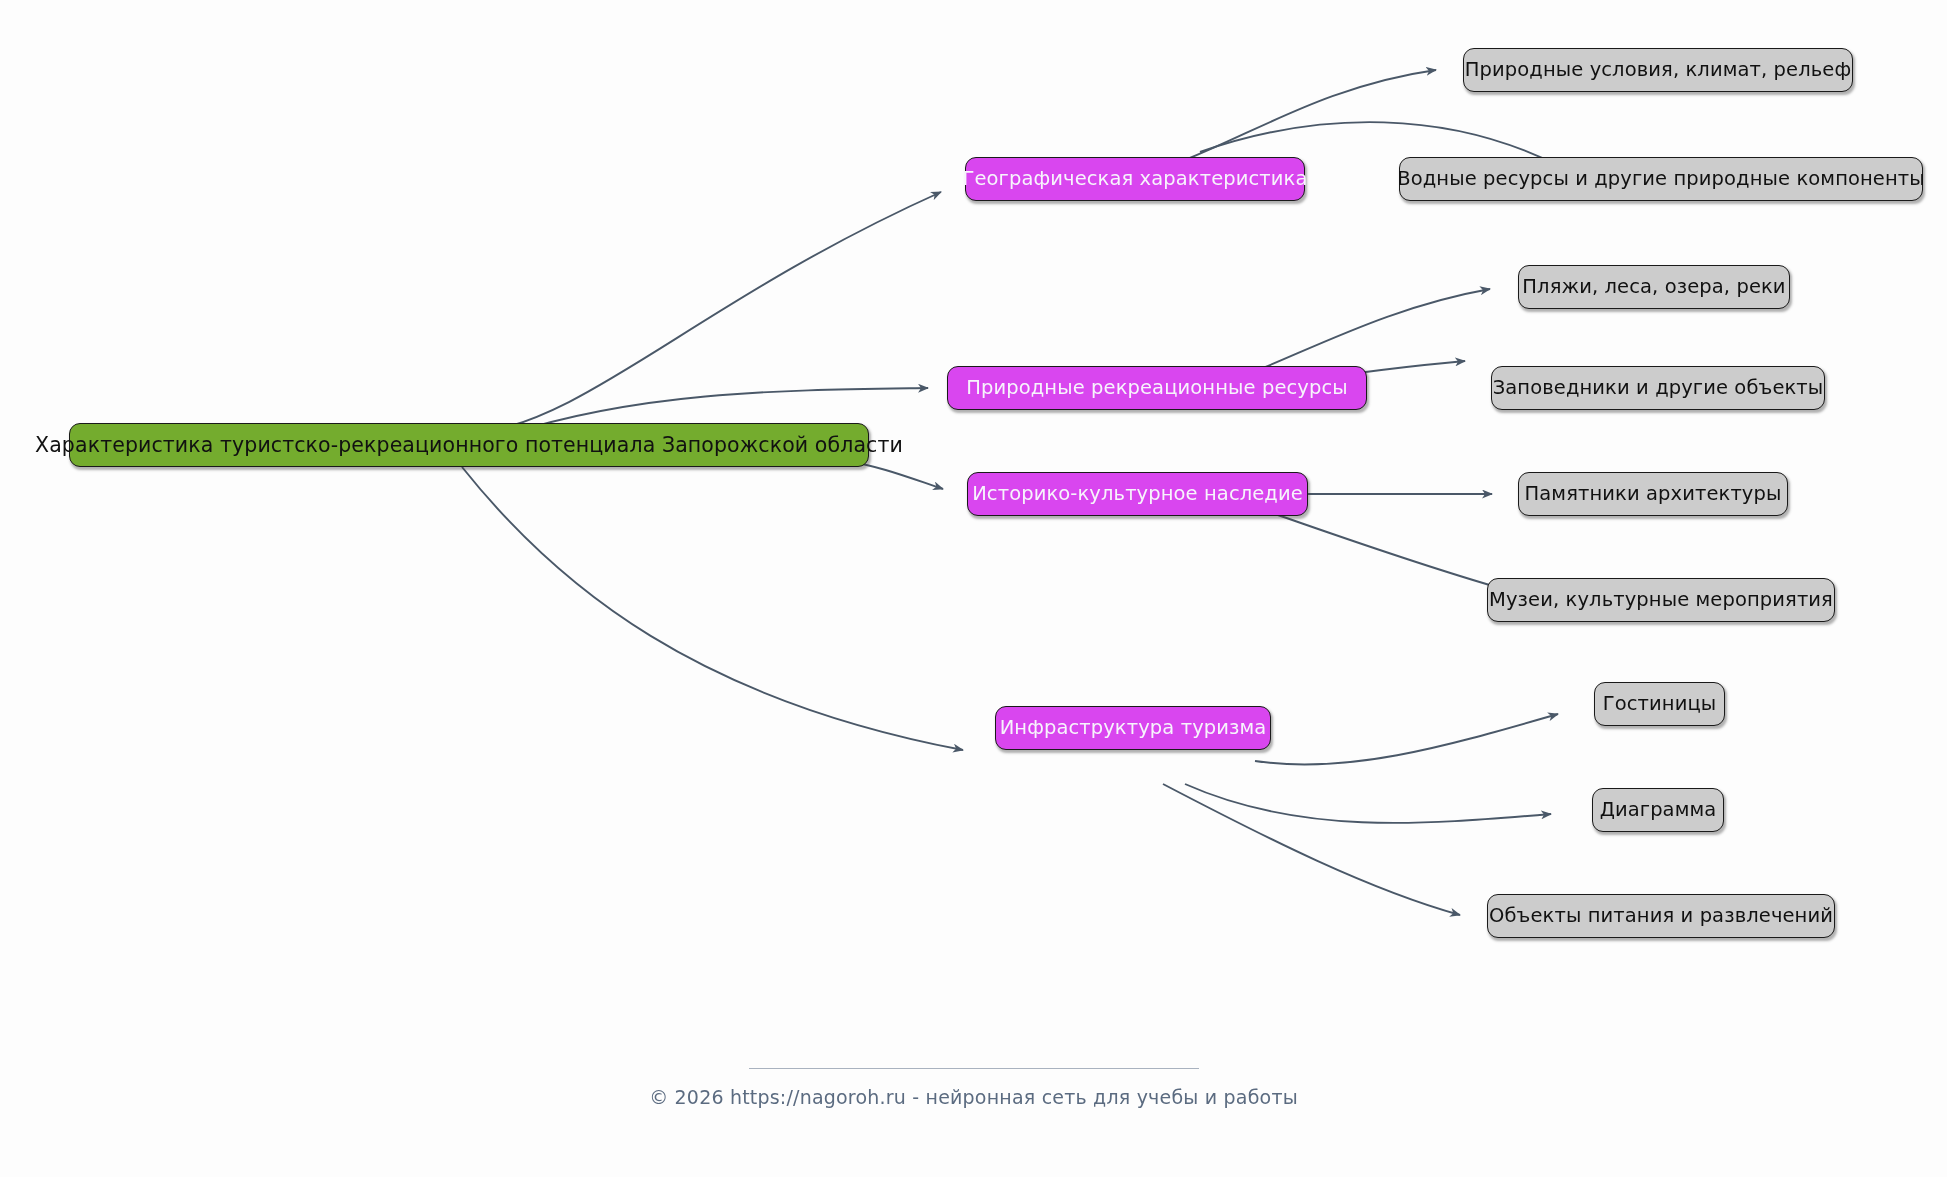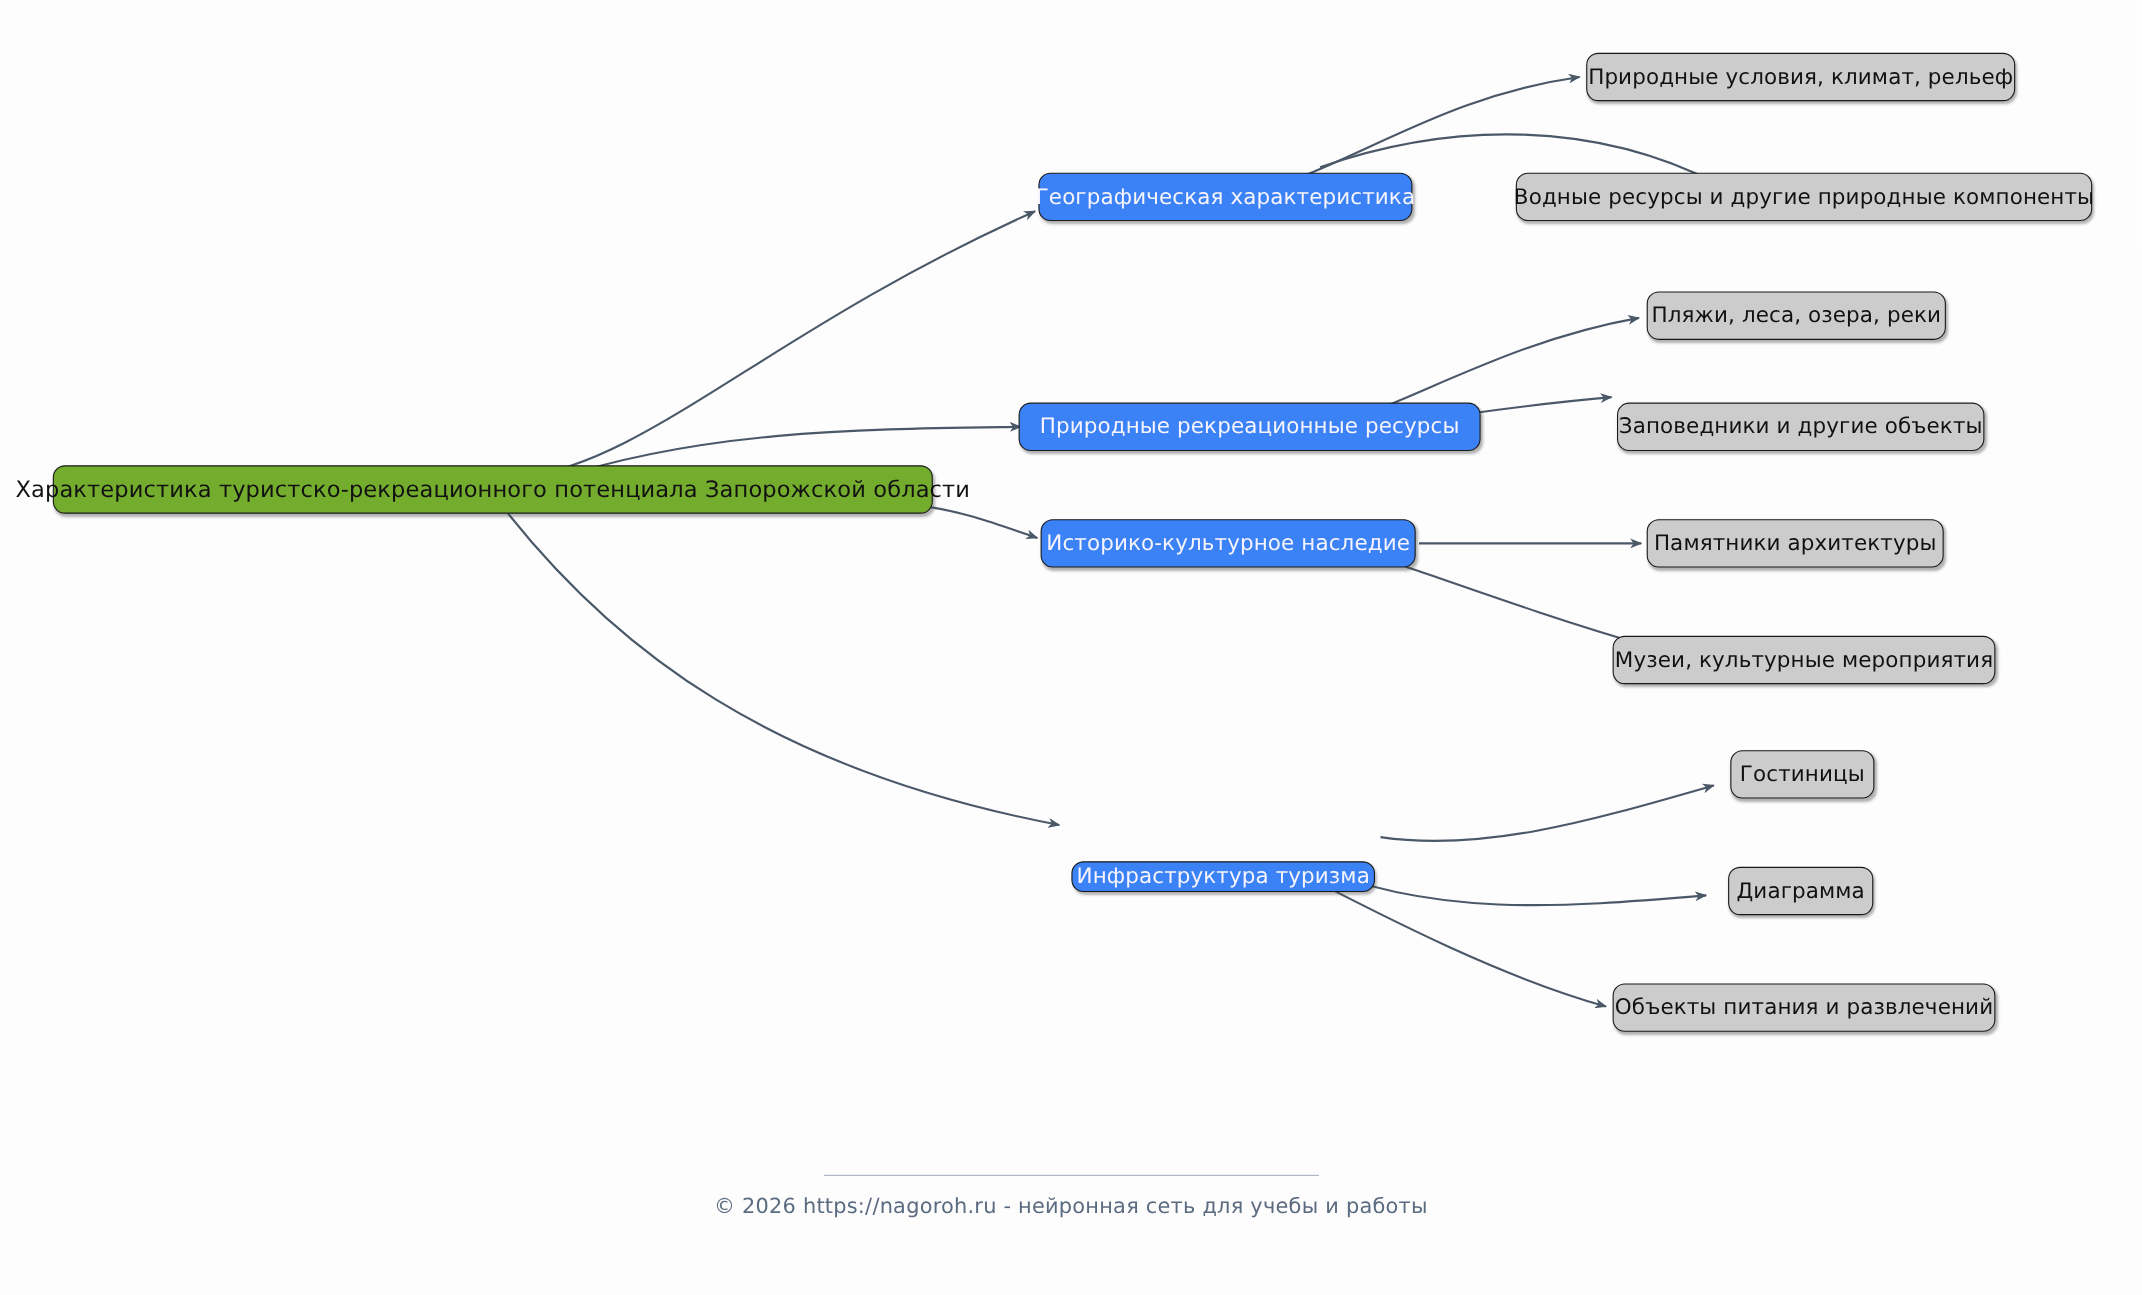--- a/index.html
+++ b/index.html
@@ -32,28 +32,29 @@
     display: flex;
     align-items: center;
     justify-content: center;
     text-align: center;
     border: 1.6px solid #1a1a1a;
     border-radius: 11px;
     white-space: nowrap;
     line-height: 1;
     letter-spacing: 0.1px;
     box-shadow: 1.5px 2.5px 2.5px rgba(60,60,60,0.40);
+    margin-left: 21px;
   }
   .node-root {
     background: #74ac2e;
     color: #111111;
     font-size: 20.5px;
   }
   .node-branch {
-    background: #3b82f6;
+    background: #d946ef;
     color: #f7f4fc;
     font-size: 19.5px;
   }
   .node-leaf {
     background: #cccccc;
     color: #111111;
     font-size: 19.5px;
   }
   .footer {
     position: absolute;
@@ -144,21 +145,21 @@
   <div class="node node-branch" style="left:946px; top:472px; width:341px; height:44px;">
     <span>Историко-культурное наследие</span>
   </div>
   <div class="node node-leaf" style="left:1497px; top:472px; width:270px; height:44px;">
     <span>Памятники архитектуры</span>
   </div>
   <div class="node node-leaf" style="left:1466px; top:578px; width:348px; height:44px;">
     <span>Музеи, культурные мероприятия</span>
   </div>
 
-  <div class="node node-branch" style="left:974px; top:783px; width:276px; height:28px;">
+  <div class="node node-branch" style="left:974px; top:706px; width:276px; height:44px;">
     <span>Инфраструктура туризма</span>
   </div>
   <div class="node node-leaf" style="left:1573px; top:682px; width:131px; height:44px;">
     <span>Гостиницы</span>
   </div>
   <div class="node node-leaf" style="left:1571px; top:788px; width:132px; height:44px;">
     <span>Диаграмма</span>
   </div>
   <div class="node node-leaf" style="left:1466px; top:894px; width:348px; height:44px;">
     <span>Объекты питания и развлечений</span>

